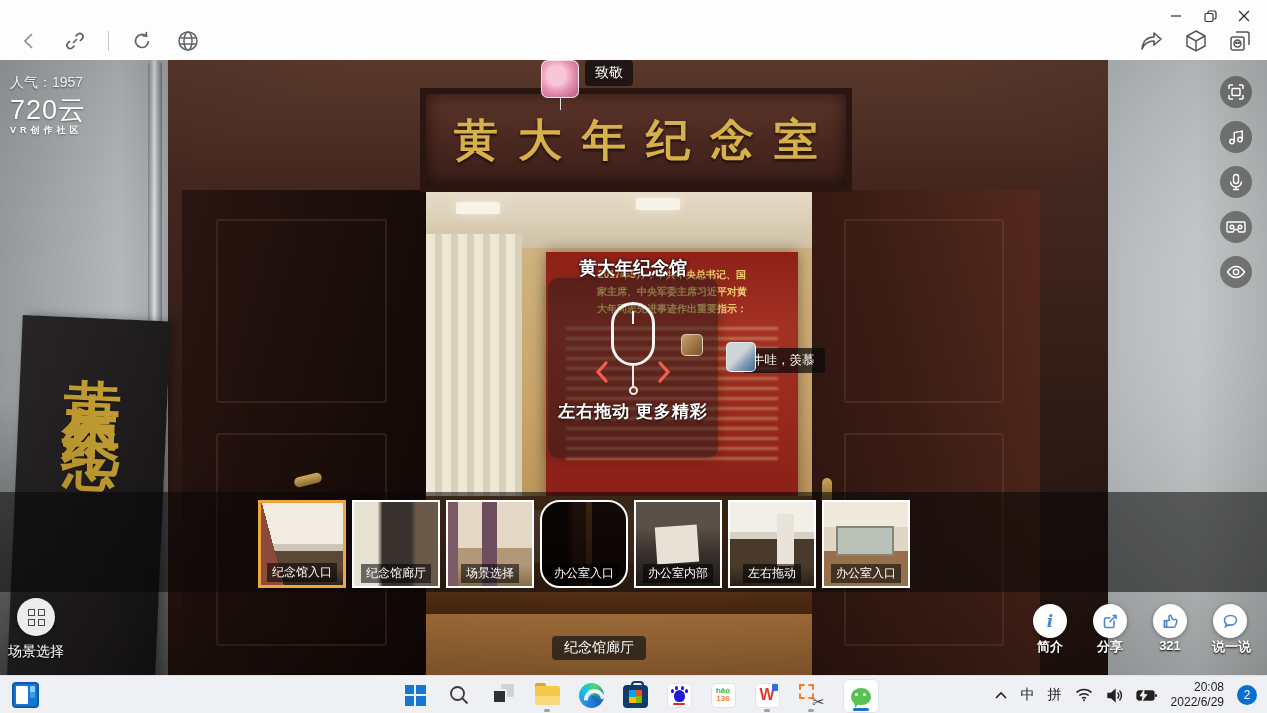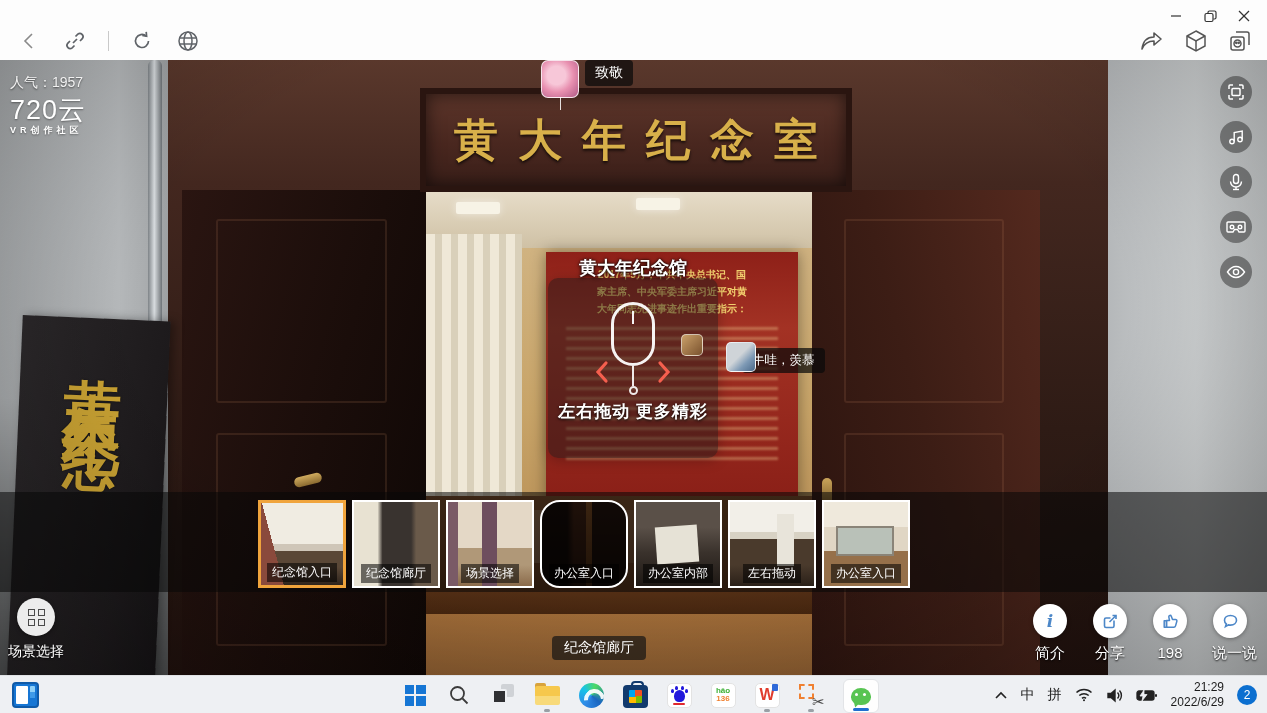--- a/index.html
+++ b/index.html
@@ -152,21 +152,21 @@
   .ss-label { margin-top:7px; color:#fff; font-size:14px; text-shadow:0 1px 2px #000; }
 
   .scene-hotspot { position:absolute; left:552px; top:576px; z-index:7; background:rgba(20,20,20,.7);
       color:#fff; font-size:14px; padding:3px 12px; border-radius:4px; white-space:nowrap; }
 
   .actions { position:absolute; left:1032px; top:544px; z-index:8; display:flex; gap:24px; }
   .action { text-align:center; width:36px; }
   .a-circle { width:34px; height:34px; border-radius:50%; background:#fff; margin:0 auto;
       display:flex; align-items:center; justify-content:center; color:var(--action-icon,#4c87c8);
       box-shadow:0 1px 4px rgba(0,0,0,.35); }
-  .a-label { margin-top:6px; color:#fff; font-size:15px; white-space:nowrap; text-shadow:0 1px 2px #000; }
+  .a-label { color:#fff; font-size:13px; white-space:nowrap; text-shadow:0 1px 2px #000;font-weight:bold; }
   .a-info { font-size:17px; font-weight:bold; font-family:"DejaVu Serif",serif; font-style:italic; }
 
   
   .taskbar { position:absolute; left:0; bottom:0; width:100%; height:38px; background:#eef0f3; border-top:1px solid #e0e2e5; z-index:30; }
   .widgets { position:absolute; left:12px; top:6px; width:27px; height:26px; border-radius:4px;
       background:#1676d4; border:2px solid #0f5aa8; display:flex; overflow:hidden; }
   .widgets .wl { width:50%; background:#fff; margin:2px 1px 2px 2px; border-radius:1px; }
   .widgets .wr { flex:1; margin:2px 2px 2px 1px; background:linear-gradient(180deg,#8fd0f8 0 35%,#3f9ae8 35% 65%,#1676d4 65%); border-radius:1px; }
   .tb-center { position:absolute; left:402px; top:0; height:38px; display:flex; align-items:flex-start; gap:18px; }
   .tb-btn { position:relative; width:26px; height:38px; display:flex; align-items:center; justify-content:center; }
@@ -471,21 +471,21 @@
         <div class="a-label">分享</div>
       </div>
       <div class="action">
         <div class="a-circle">
           <svg width="17" height="17" viewBox="0 0 17 17" fill="none" stroke="currentColor" stroke-width="1.5" stroke-linejoin="round">
             <path d="M4.5 7.5 L7.5 7.5 L6.8 3.8 a1.3 1.3 0 0 1 2.5 -0.6 L10.5 6.5 H13.5 a1.4 1.4 0 0 1 1.35 1.8 l-1.3 4.6 a1.8 1.8 0 0 1 -1.75 1.3 H4.5 z"></path>
             <line x1="4.5" y1="7.5" x2="4.5" y2="14.2"></line>
               <path d="M4.5 7.7 H2.2 v6.5 h2.3"></path>
           </svg>
         </div>
-        <div class="a-label">198</div>
+        <div class="a-label">321</div>
       </div>
       <div class="action">
         <div class="a-circle">
           <svg width="17" height="17" viewBox="0 0 17 17" fill="none" stroke="currentColor" stroke-width="1.6">
             <path d="M8.5 2.5 c3.6 0 6 2.1 6 4.8 c0 2.7 -2.4 4.8 -6 4.8 c-0.7 0 -1.4 -0.1 -2 -0.25 L3.5 13.5 l0.8 -2.6 c-1.1 -0.85 -1.8 -2.1 -1.8 -3.6 c0 -2.7 2.4 -4.8 6 -4.8 z"></path>
           </svg>
         </div>
         <div class="a-label">说一说</div>
       </div>
     </div>
@@ -587,20 +587,20 @@
         </svg>
       </div>
       <div>
         <svg width="22" height="13" viewBox="0 0 22 13" fill="none" stroke="#222" stroke-width="1.3">
           <rect x="1" y="2" width="17" height="9" rx="2" fill="#222"></rect>
             <rect x="19" y="5" width="2" height="3" rx="1" fill="#222" stroke="none"></rect>
           <path d="M8 1 L4 7 h3 l-1 5 5 -6.5 h-3 z" fill="#eef0f3" stroke="#eef0f3" stroke-width="0.8"></path>
         </svg>
       </div>
       <div class="clock">
-        <div>21:29</div>
+        <div>20:08</div>
         <div>2022/6/29</div>
       </div>
       <div class="badge">2</div>
     </div>
   </div>
 
 </div>
 
 </body></html>

